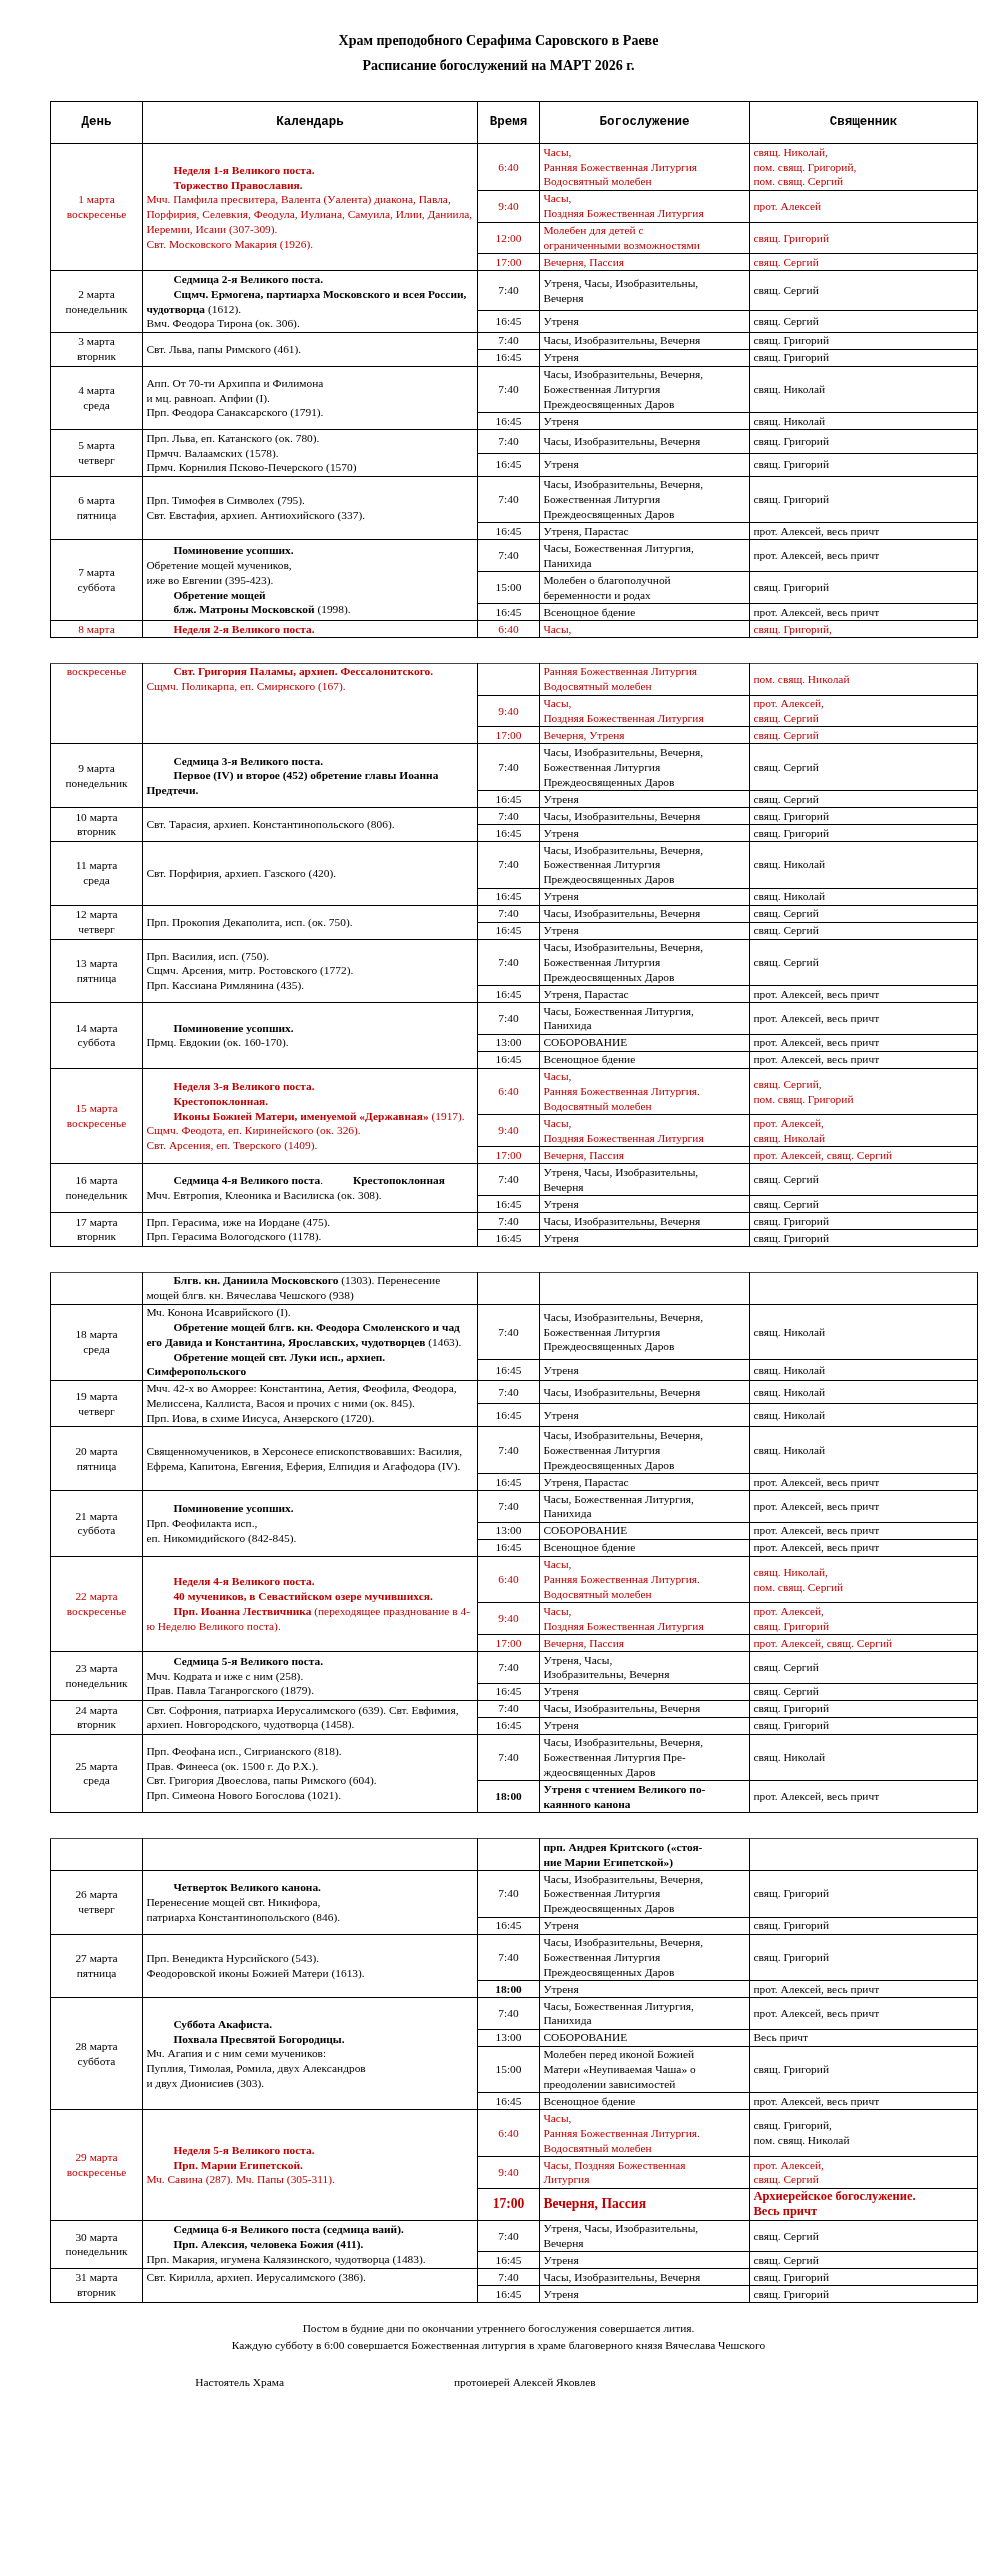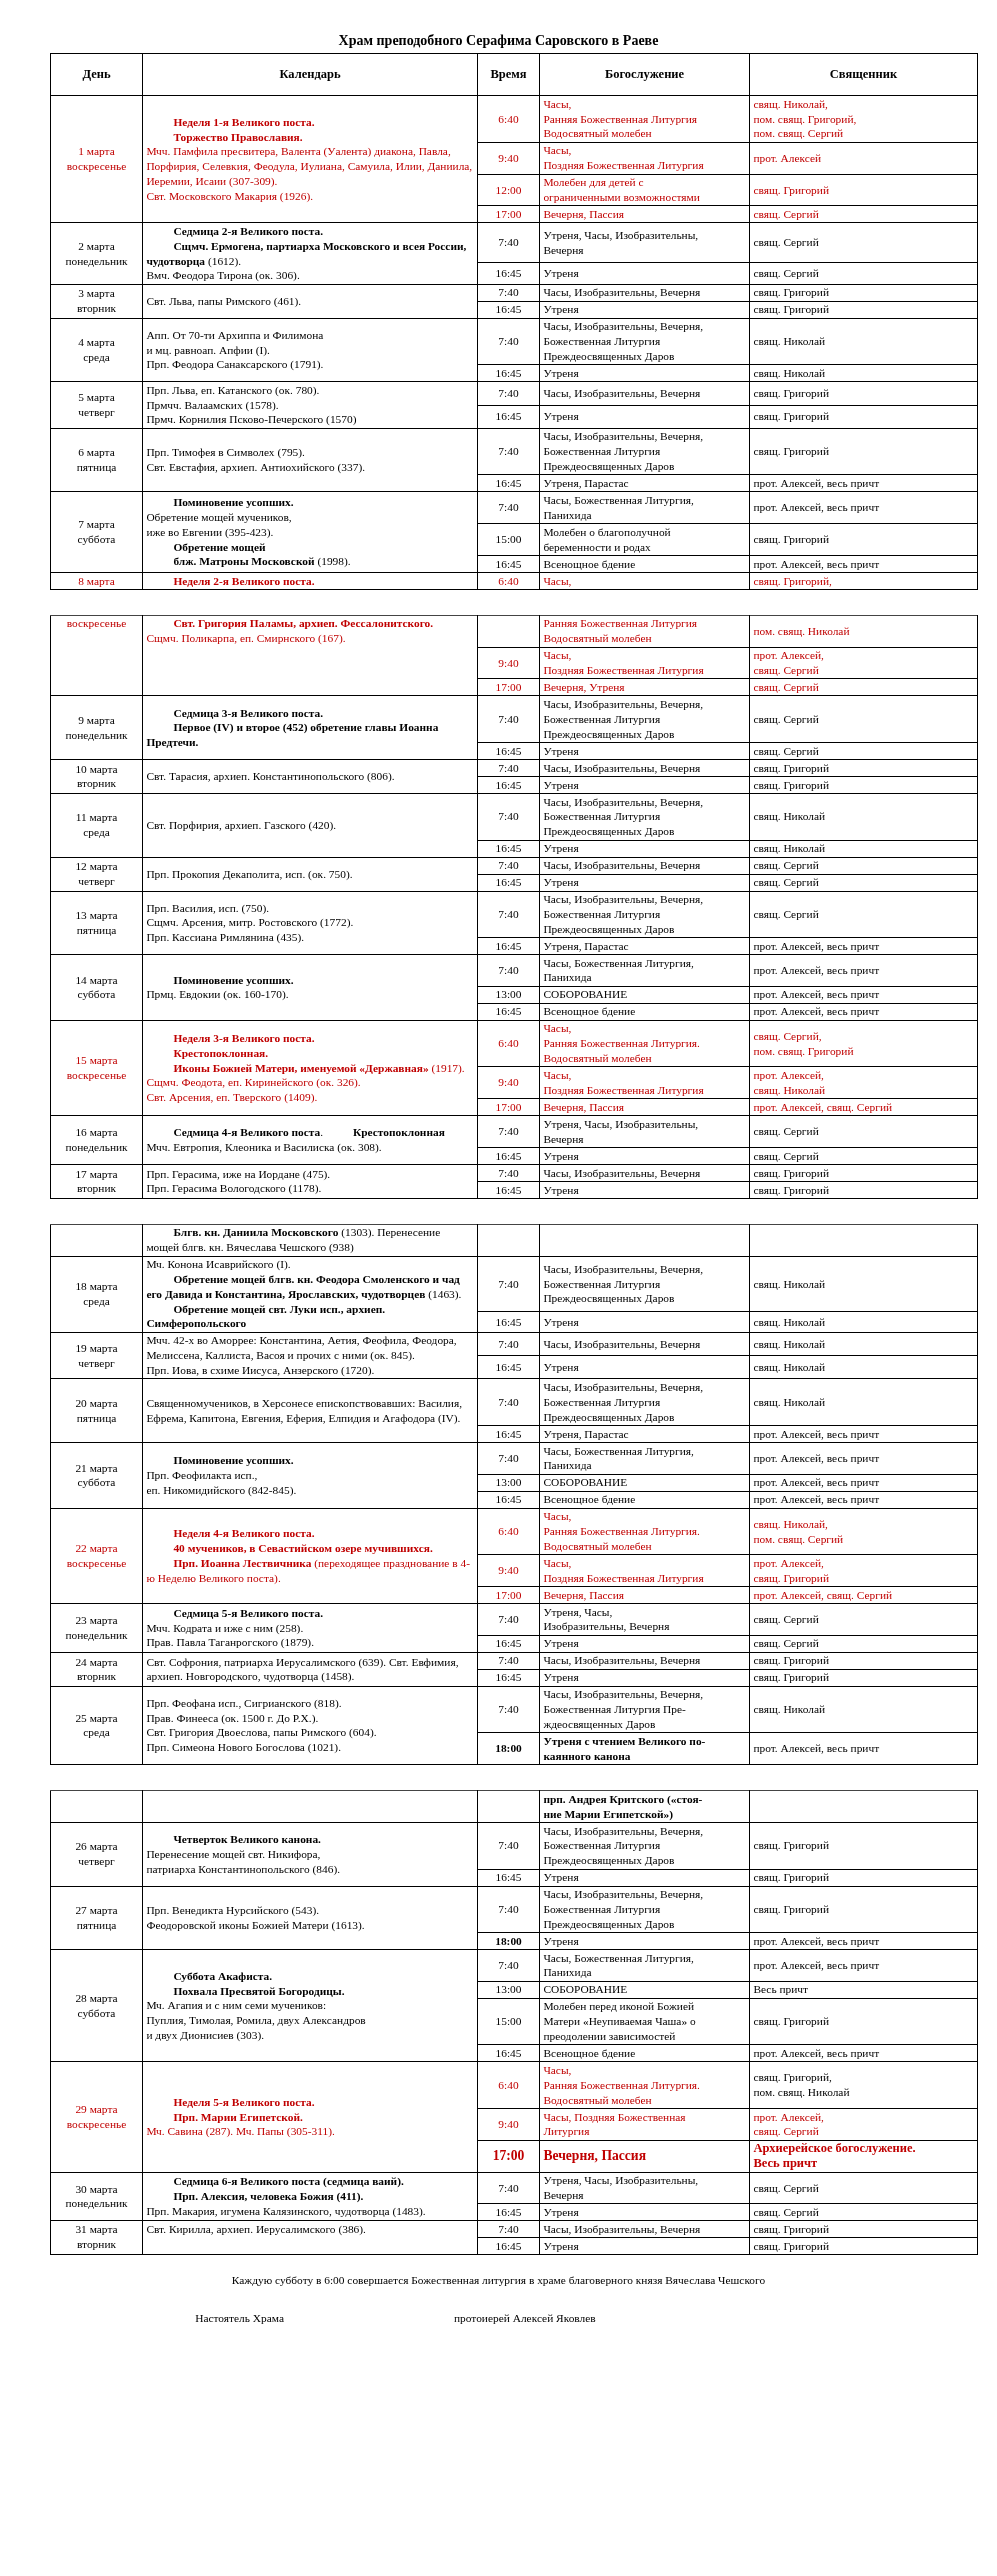--- a/index.html
+++ b/index.html
@@ -3,21 +3,21 @@
 <meta charset="utf-8">
 <style>
   html,body{margin:0;padding:0;background:#fff;}
   body{width:997px;min-height:2576px;font-family:"Liberation Serif","DejaVu Serif",serif;color:#000;}
   .page{position:relative;width:997px;}
   .title{text-align:center;font-weight:bold;font-size:14px;line-height:25px;}
   .title1{padding-top:28px;}
   .title2{padding-bottom:23px;}
   table.sched{border-collapse:collapse;margin-left:50px;width:928px;table-layout:fixed;}
   table.sched td, table.sched th{border:0.6px solid #000;vertical-align:middle;font-size:11.4px;line-height:14.8px;padding:0.6px 3.4px;}
-  table.sched th{font-weight:bold;font-size:12.5px;height:40px;text-align:center;}
+  table.sched th{font-weight:bold;font-size:12.5px;height:40px;text-align:center;font-family:Liberation Mono, monospace;}
   table.sched tr.blk-start td{border-top:1.4px solid #444;}
   col.c-day{width:92px;} col.c-cal{width:335px;} col.c-time{width:62px;} col.c-svc{width:210px;} col.c-prs{width:228px;}
   td.day{text-align:center;}
   td.time{text-align:center;}
   td.cal{text-align:left;}
   .red{color:#c00000;}
   .b{font-weight:bold;margin-left:27px;}
   .justify{text-align:justify;}
   .gap{height:25px;}
   .footer{text-align:center;font-size:11.4px;line-height:16.5px;margin-top:17px;}
@@ -25,20 +25,21 @@
   .sign .l{width:284px;text-align:right;padding-right:0;}
   .sign .r{margin-left:170px;}
   td.prs-center{text-align:left;}
   .line{display:block;}
 </style>
 </head>
 <body>
 
 <div class="page">
   <div class="title title1">Храм преподобного Серафима Саровского в Раеве</div>
+  <div class="title title2">Расписание богослужений на МАРТ 2026 г.</div>
 
   <div id="tables">
       <table class="sched">
         <colgroup>
           <col class="c-day">
           <col class="c-cal">
           <col class="c-time">
           <col class="c-svc">
           <col class="c-prs">
         </colgroup>
@@ -1111,20 +1112,21 @@
             </td>
             <td class="prs">
               <span class="line">свящ. Григорий</span>
             </td>
           </tr>
         </tbody>
       </table>
     </div>
 
   <div class="footer">
+    <div>Постом в будние дни по окончании утреннего богослужения совершается лития.</div>
     <div>Каждую субботу в 6:00 совершается Божественная литургия в храме благоверного князя Вячеслава Чешского</div>
   </div>
   <div class="sign">
     <div class="l">Настоятель Храма</div>
     <div class="r">протоиерей Алексей Яковлев</div>
   </div>
 </div>
 
 
 </body></html>

